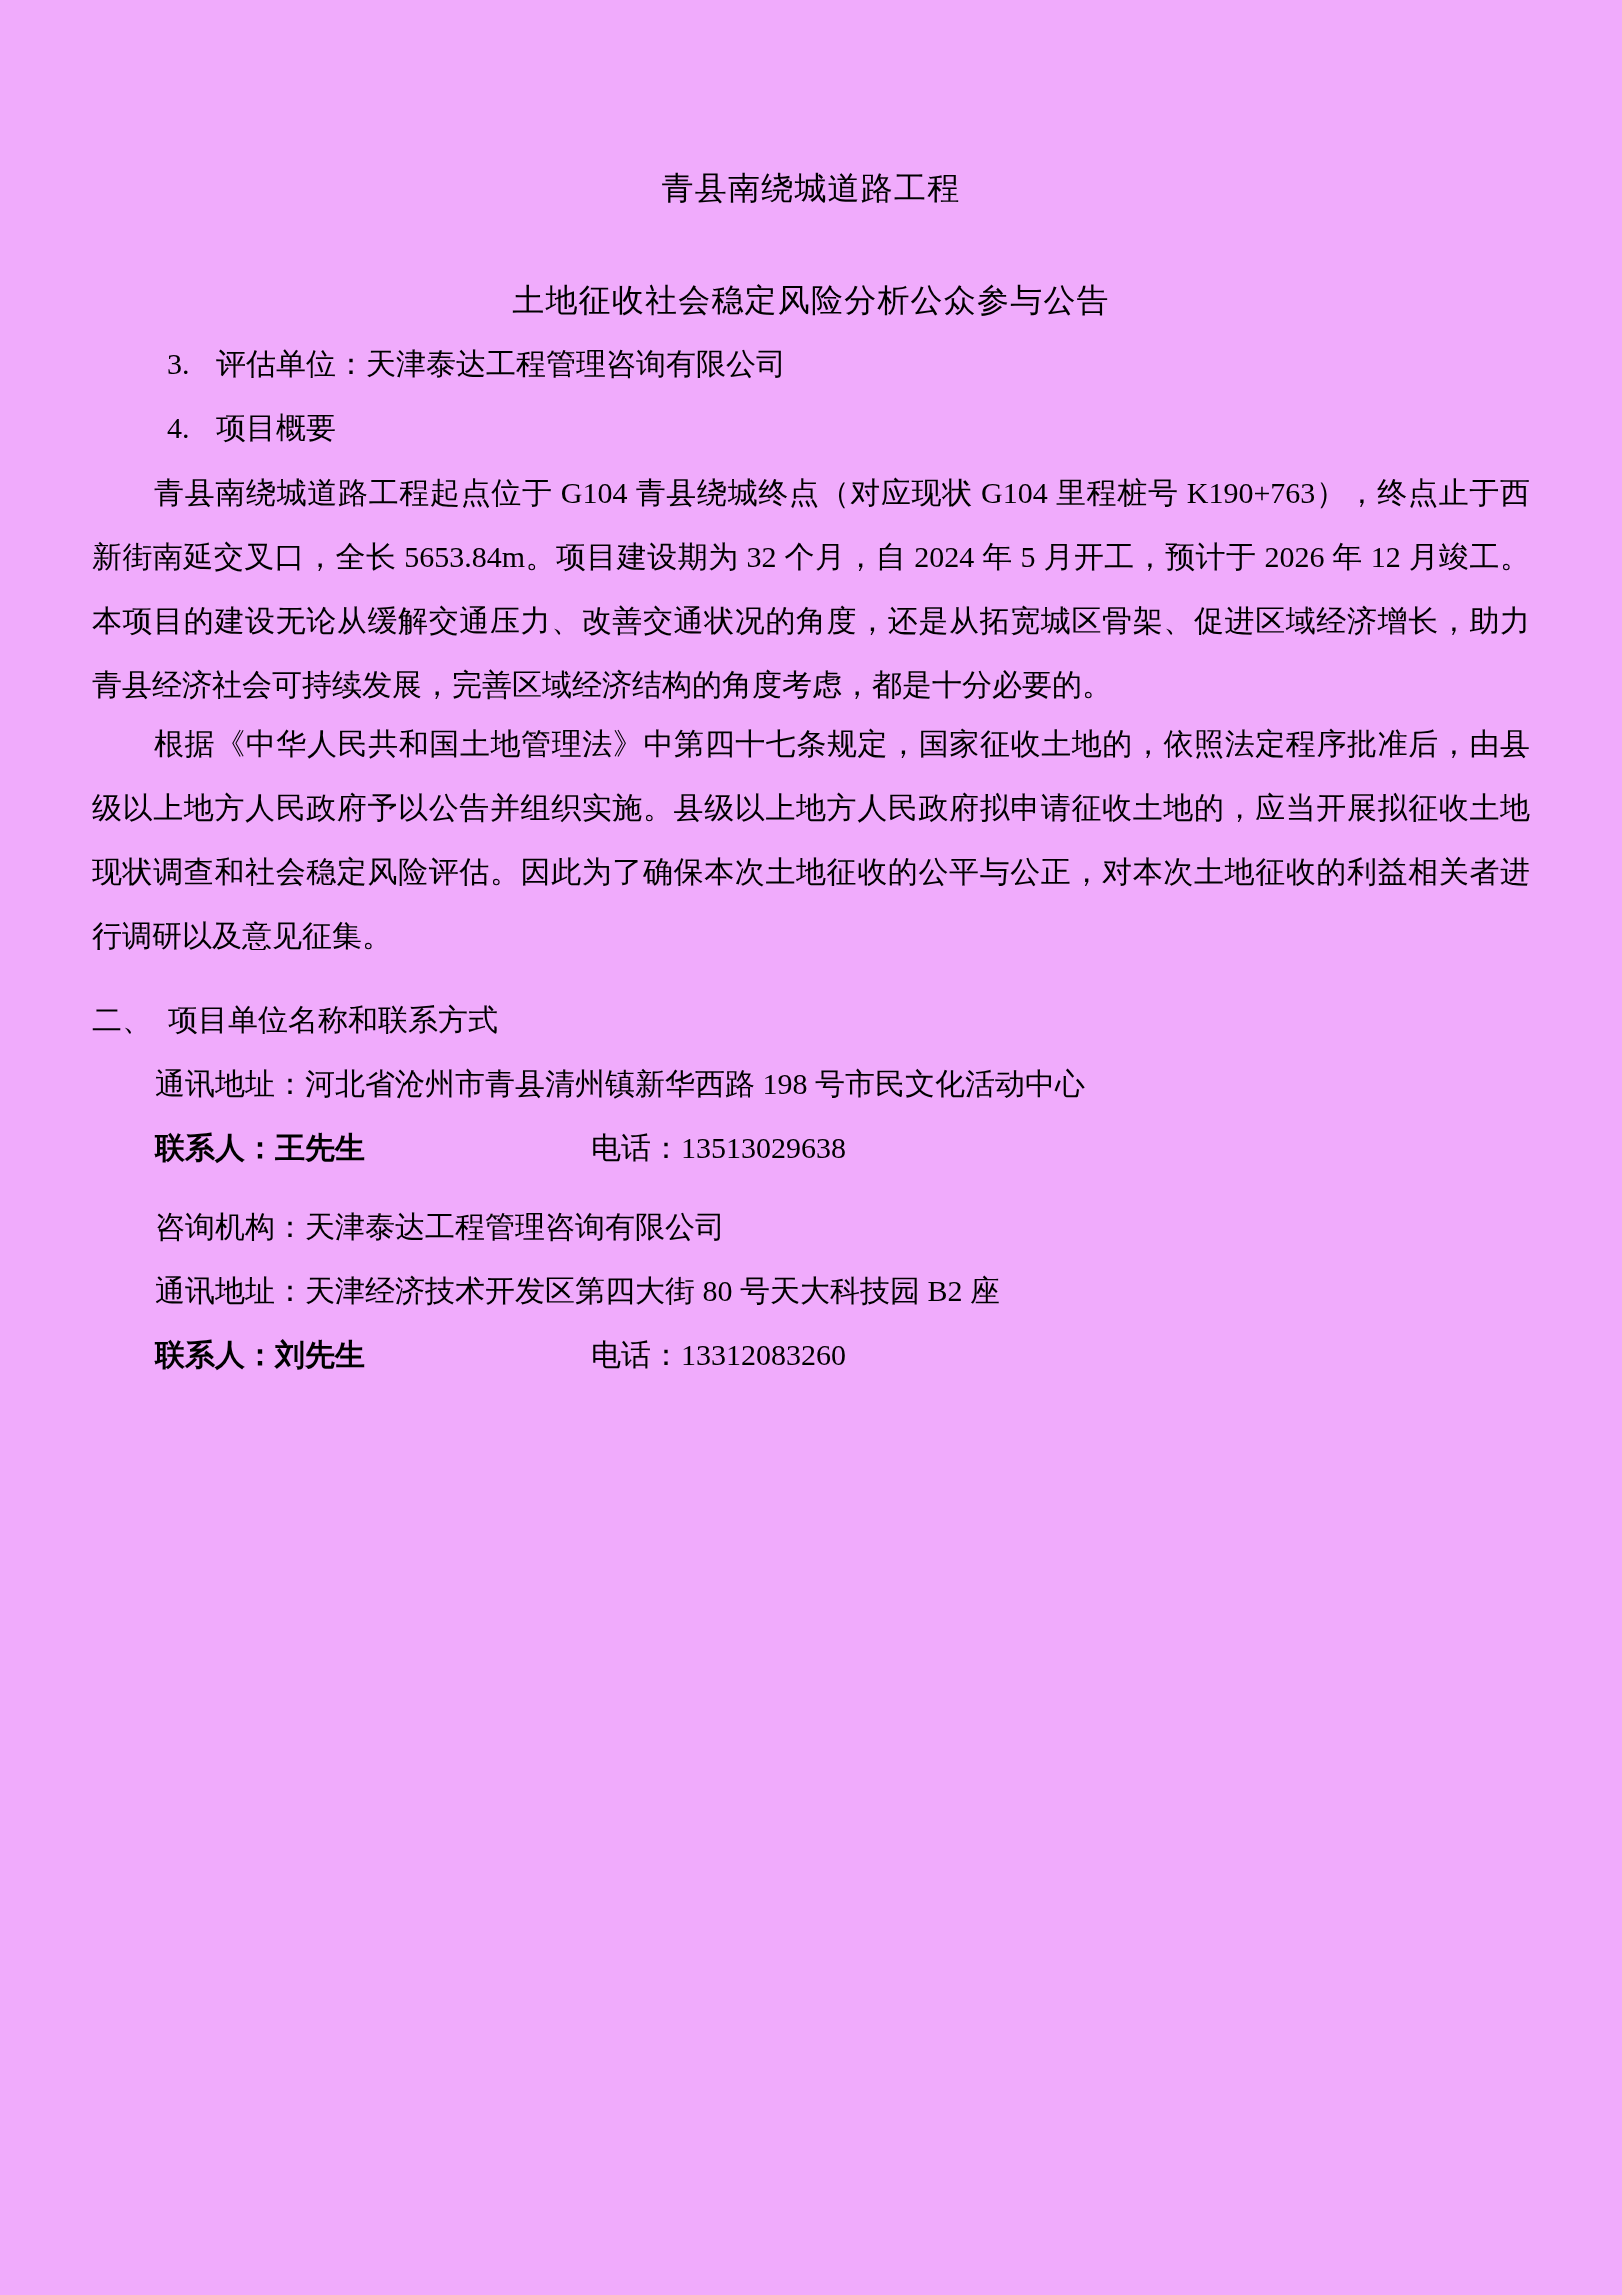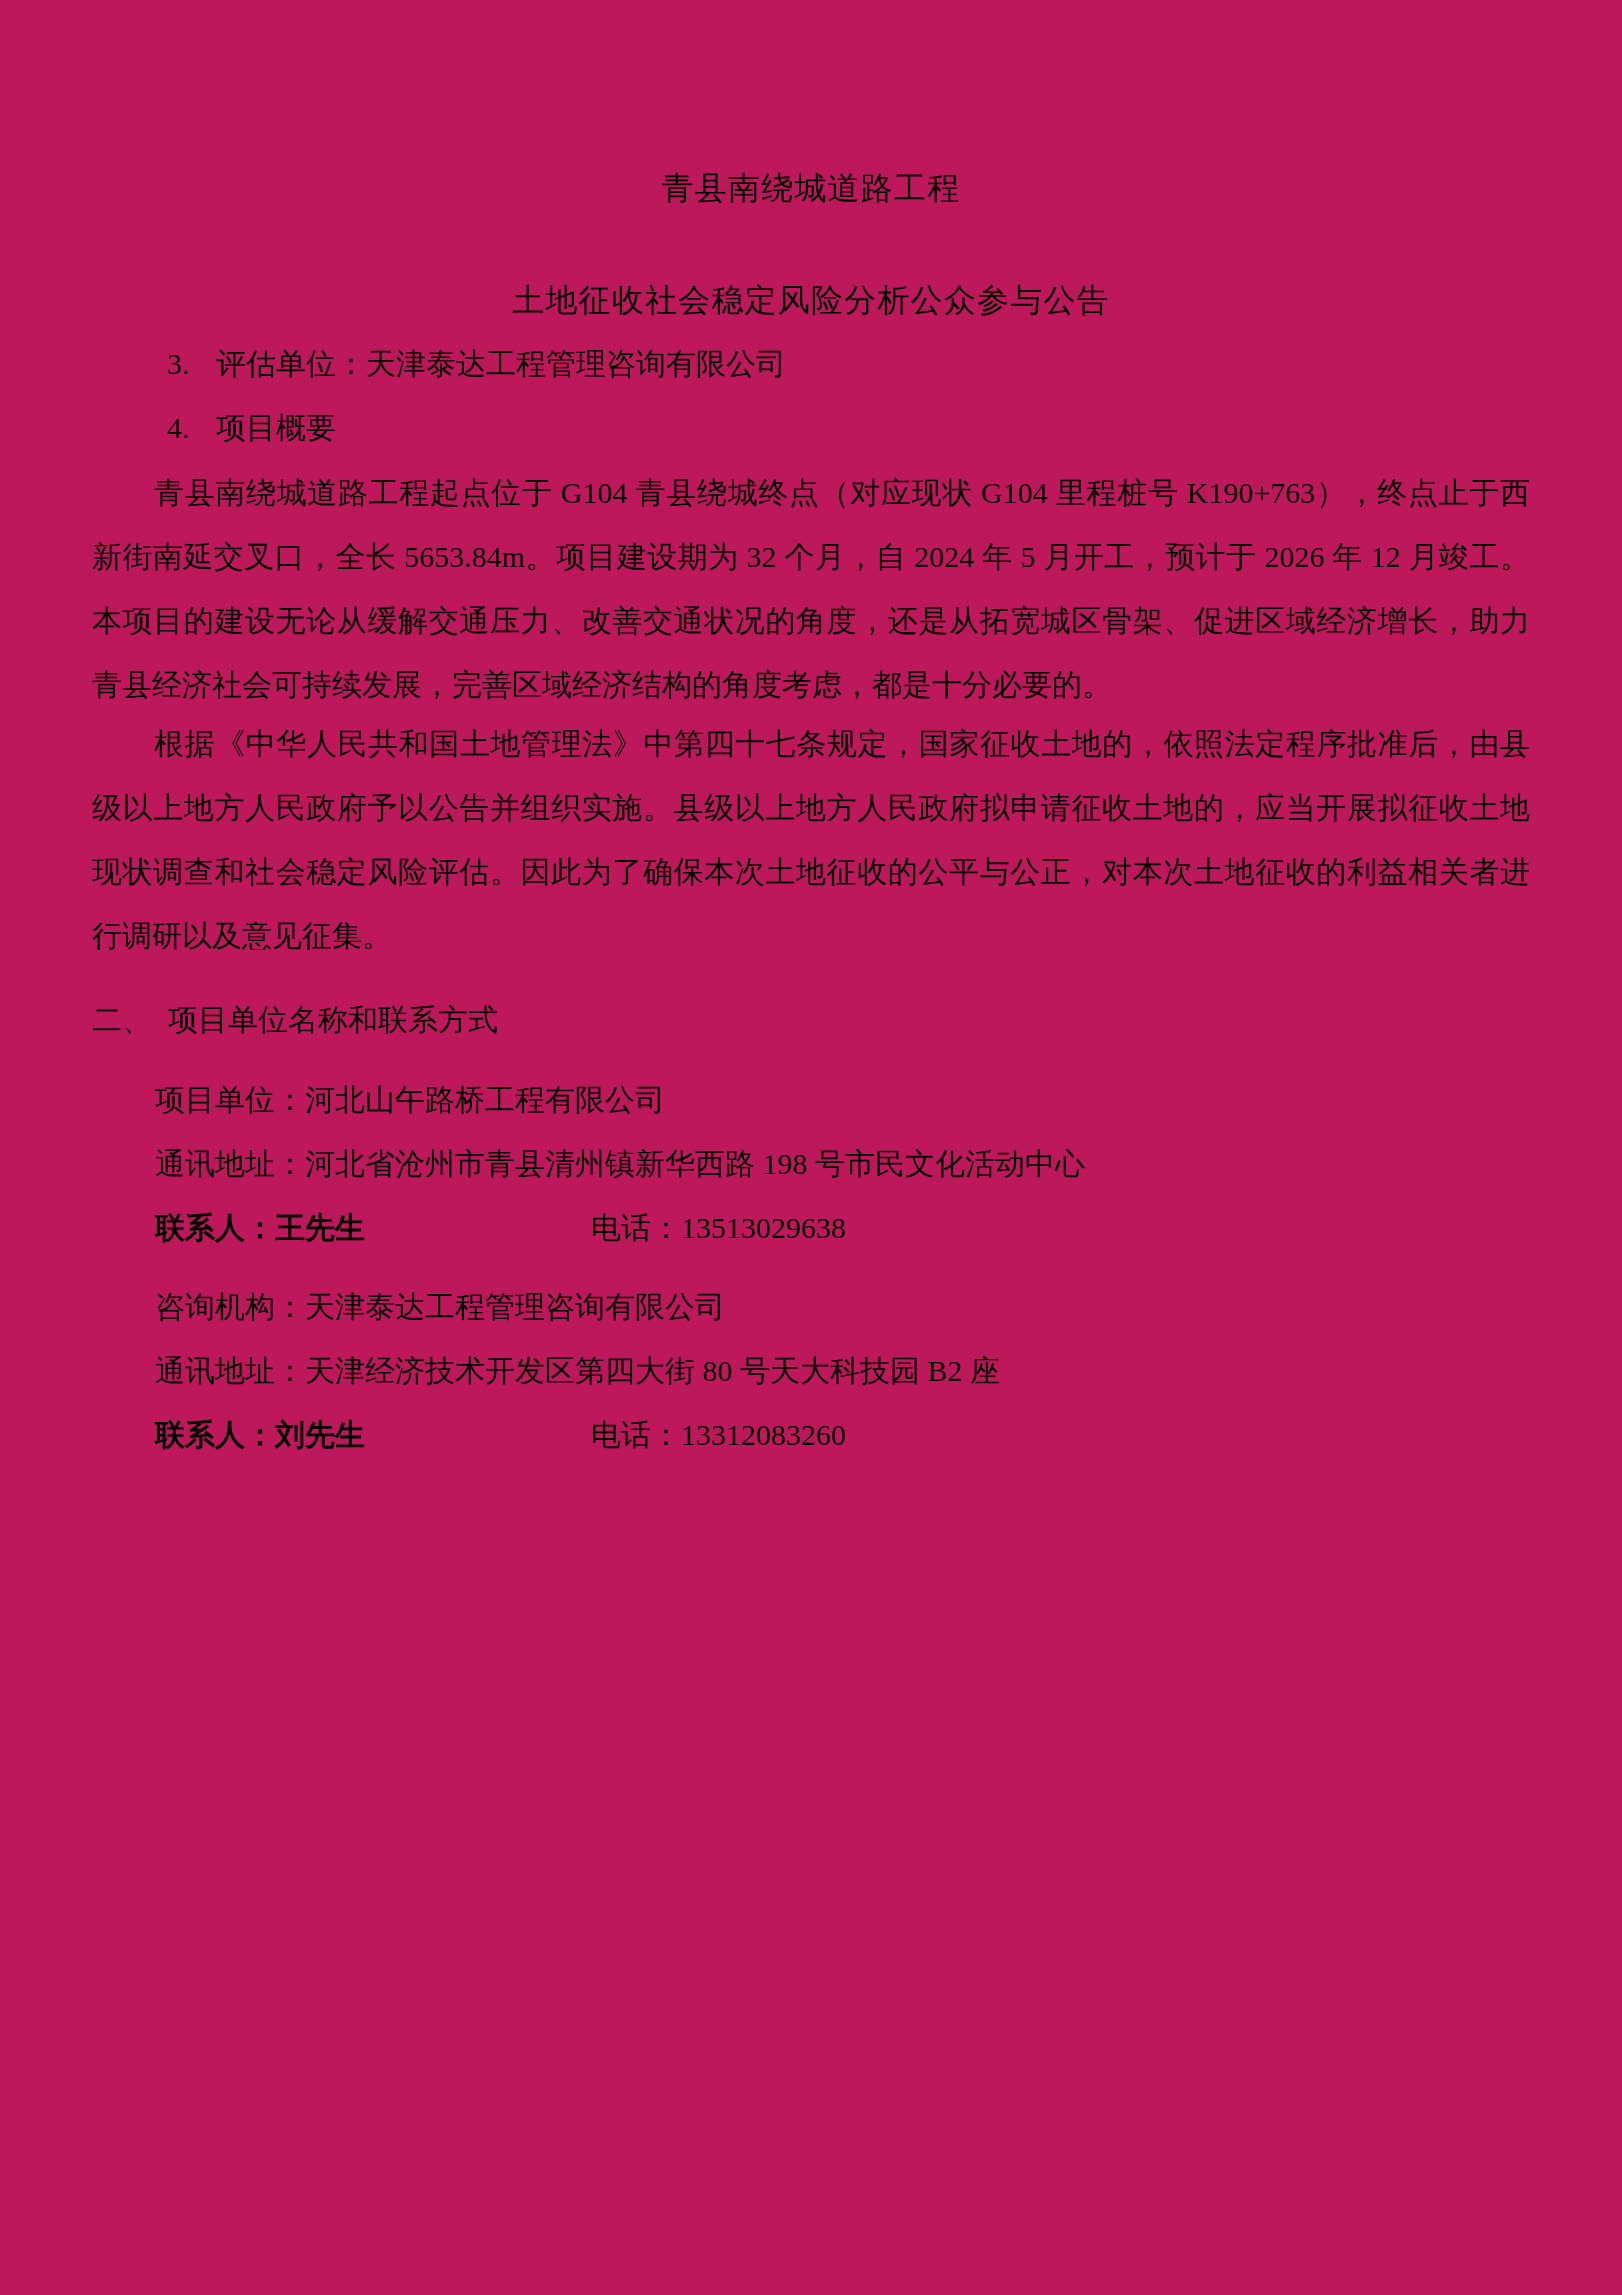--- a/index.html
+++ b/index.html
@@ -1,20 +1,20 @@
 <!DOCTYPE html>
 <html lang="zh" style="font-size:10px"><head>
 <meta charset="utf-8">
 <style>
   html, body { margin: 0; padding: 0; background: #ffffff; }
   .page {
     position: relative;
     width: 1622px;
     height: 2295px;
-    background: #be185d;
+    background: #f0abfc;
     color: #000000;
     font-family: "Liberation Serif", "DejaVu Serif", serif;
     overflow: hidden;
   }
   .content {
     padding: 156px 92px 0 92px; 
   }
   .content * { margin: 0; padding: 0; }
 
   .doc-title {
@@ -81,23 +81,20 @@
     <div class="line item">
       <span class="num">4.</span><span>项目概要</span>
     </div>
 
     <p class="para" id="para-1">青县南绕城道路工程起点位于 G104 青县绕城终点（对应现状 G104 里程桩号 K190+763），终点止于西新街南延交叉口，全长 5653.84m。项目建设期为 32 个月，自 2024 年 5 月开工，预计于 2026 年 12 月竣工。本项目的建设无论从缓解交通压力、改善交通状况的角度，还是从拓宽城区骨架、促进区域经济增长，助力青县经济社会可持续发展，完善区域经济结构的角度考虑，都是十分必要的。</p>
     <p class="para" id="para-2">根据《中华人民共和国土地管理法》中第四十七条规定，国家征收土地的，依照法定程序批准后，由县级以上地方人民政府予以公告并组织实施。县级以上地方人民政府拟申请征收土地的，应当开展拟征收土地现状调查和社会稳定风险评估。因此为了确保本次土地征收的公平与公正，对本次土地征收的利益相关者进行调研以及意见征集。</p>
 
     <div class="sec-heading" id="h-sec2">
       <span class="h-num">二、</span><span class="h-text gap-lg">项目单位名称和联系方式</span>
     </div>
-    <div class="info-row" id="row-unit-1">
-      <span>项目单位：</span><span>河北山午路桥工程有限公司</span>
-    </div>
     <div class="info-row">
       <span>通讯地址：</span><span>河北省沧州市青县清州镇新华西路 198 号市民文化活动中心</span>
     </div>
     <div class="info-row">
       <span class="left-part"><span>联系人：</span><span>王先生</span></span><span>电话：</span><span>13513029638</span>
     </div>
 
     <div class="info-row" id="row-unit-2">
       <span>咨询机构：</span><span>天津泰达工程管理咨询有限公司</span>
     </div>

